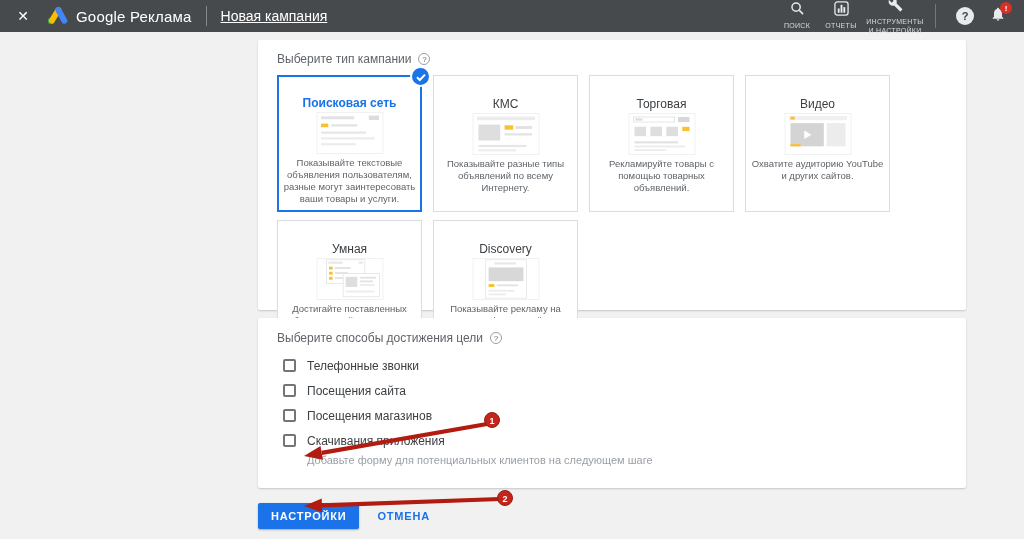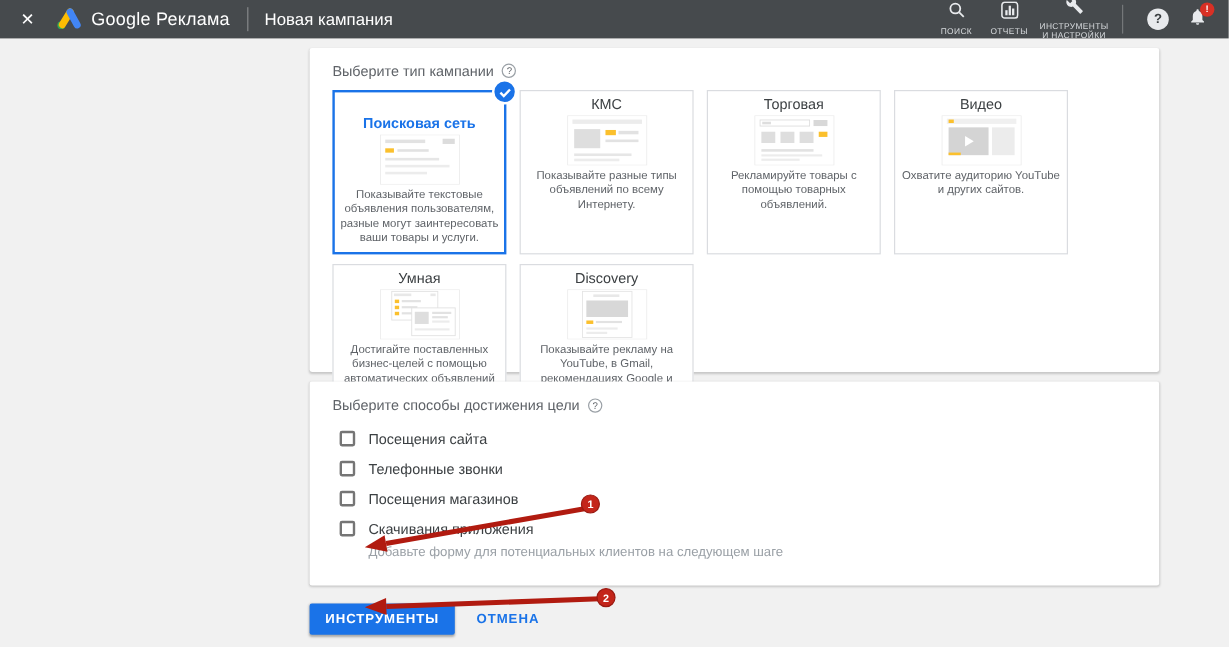--- a/index.html
+++ b/index.html
@@ -7,21 +7,21 @@
   body { font-family:"Liberation Sans","DejaVu Sans",sans-serif; background:#f1f1f1; position:relative; }
 
   
   .topbar { position:absolute; left:0; top:0; width:1024px; height:32px; background:#464a4d;
             display:flex; align-items:center; justify-content:space-between; z-index:5; }
   .tb-left { display:flex; align-items:center; padding-left:12px; }
   .close-x { width:22px; display:flex; align-items:center; justify-content:center; cursor:pointer; }
   .logo { margin-left:12px; display:flex; align-items:center; }
   .brand { color:#fff; font-size:15px; margin-left:8px; letter-spacing:.2px; }
   .tb-divider { width:1px; height:20px; background:rgba(255,255,255,.35); margin:0 14px; }
-  .page-title { color:#fff; font-size:14px; }
+  .page-title { color:#fff; font-size:14px;text-decoration:underline; }
   .tb-right { display:flex; align-items:center; padding-right:8px; }
   .tb-item { display:flex; flex-direction:column; align-items:center; justify-content:center;
              min-width:44px; padding:0 3px; cursor:pointer; }
   .tb-item .lbl { color:#d7dadd; font-size:7px; letter-spacing:.3px; margin-top:2px; text-align:center;
                   line-height:1.15; max-width:58px; }
   .tb-divider2 { width:1px; height:24px; background:rgba(255,255,255,.25); margin:0 8px; }
   .help-btn { width:18px; height:18px; border-radius:50%; background:#e8eaed; color:#3c4043;
               font-size:11px; font-weight:bold; display:flex; align-items:center; justify-content:center;
               margin:0 12px; cursor:pointer; }
   .bell-wrap { position:relative; margin:0 10px 0 4px; cursor:pointer; }
@@ -33,21 +33,21 @@
   .panel { position:absolute; left:258px; width:708px; background:#fff; border-radius:2px;
            box-shadow:0 1px 2px rgba(0,0,0,.18); }
   #panel-types { top:40px; height:270px; padding:12px 19px; }
   #panel-goals { top:318px; height:170px; padding:13px 19px; }
   .sec-heading { display:flex; align-items:center; gap:7px; font-size:12px; color:#5f6368; }
   .q-icon { width:12px; height:12px; border:1px solid #9aa0a6; border-radius:50%; color:#5f6368;
             font-size:8px; display:flex; align-items:center; justify-content:center; cursor:pointer; flex:none; }
 
   
   .cards { margin-top:9px; display:grid; grid-template-columns:repeat(4,145px); gap:8px 11px; }
-  .card { border:1px solid #dadce0; background:#fff; text-align:center; padding:1px 5px 6px;
+  .card { border:1px solid #dadce0; background:#fff; text-align:center; padding:18px 5px 6px;
           position:relative; cursor:pointer; }
   .card.selected { border:2px solid #1a73e8; padding:16px 4px 5px; }
   .card-title { font-size:12px; color:#3c4043; margin:3px 0 2px; }
   .card.selected .card-title { color:#1a73e8; font-weight:bold; }
   .card-desc { font-size:9.5px; color:#5f6368; line-height:1.26; margin:3px auto 0; max-width:136px; }
   .illus { display:block; margin:2px auto 0; }
   .sel-check { position:absolute; top:-11px; right:-11px; width:21px; height:21px; border-radius:50%;
                background:#1a73e8; border:2px solid #fff; display:flex; align-items:center; justify-content:center; }
 
   
@@ -243,40 +243,40 @@
 </section>
 
 <section class="panel" id="panel-goals">
   <div class="sec-heading">
     <span>Выберите способы достижения цели</span>
     <span class="q-icon">?</span>
   </div>
   <div class="goal-rows">
     <div class="goal-row">
       <span class="cbx"></span>
+      <span class="goal-label">Телефонные звонки</span>
+    </div>
+    <div class="goal-row">
+      <span class="cbx"></span>
       <span class="goal-label">Посещения сайта</span>
     </div>
     <div class="goal-row">
       <span class="cbx"></span>
-      <span class="goal-label">Телефонные звонки</span>
-    </div>
-    <div class="goal-row">
-      <span class="cbx"></span>
       <span class="goal-label">Посещения магазинов</span>
     </div>
     <div class="goal-row">
       <span class="cbx"></span>
       <span class="goal-label">Скачивания приложения</span>
     </div>
     <div class="goal-hint">Добавьте форму для потенциальных клиентов на следующем шаге</div>
   </div>
 </section>
 
 <div class="footer">
-  <button class="btn-continue">ИНСТРУМЕНТЫ</button>
+  <button class="btn-continue">НАСТРОЙКИ</button>
   <button class="btn-cancel">ОТМЕНА</button>
 </div>
 
 <svg class="annot" viewBox="0 0 1024 539">
 
   <g>
     <line x1="487" y1="424" x2="321.7" y2="452.9" stroke="#b11b10" stroke-width="4.2"></line>
     <polygon points="304,456 320.5,446 322.9,459.8" fill="#b11b10"></polygon>
     <circle cx="492" cy="420" r="7.5" fill="#c4251a" stroke="#9a1a12" stroke-width="1"></circle>
     <text x="492" y="423.5" text-anchor="middle" font-size="9" font-weight="bold" fill="#fff">1</text>

